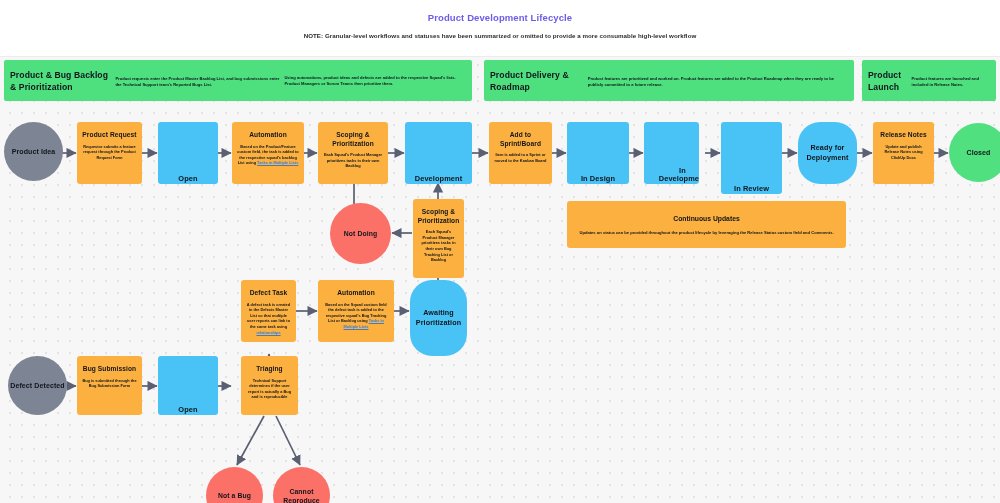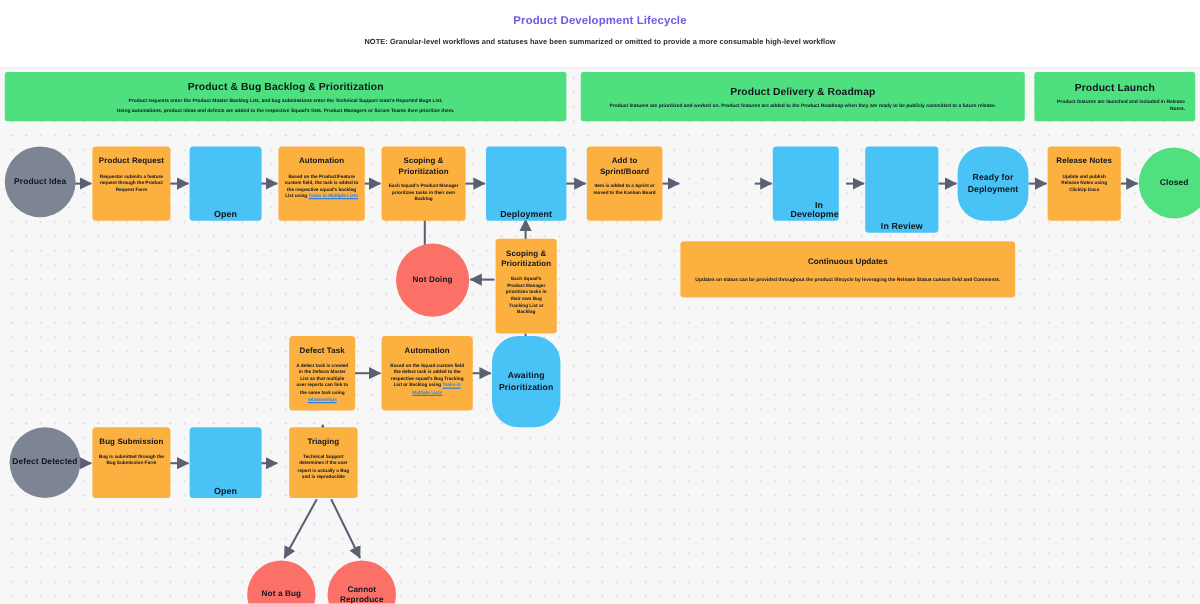--- a/index.html
+++ b/index.html
@@ -33,22 +33,22 @@
     position:absolute;left:0;top:56px;width:1000px;height:447px;
     background-color:#f7f7f8;
     background-image:radial-gradient(#e2e2e4 1px, transparent 1px);
     background-size:12px 12px;
     background-position:4px 3px;
   }
 
   
   .banner{
     position:absolute;background:#4ee07f;border-radius:2px;
-    display:flex;flex-direction:column;align-items:center;justify-content:center;
-    text-align:right;color:#11151c;box-sizing:border-box;padding:3px 6px;
+    display:flex;flex-direction:row;align-items:center;justify-content:center;
+    text-align:left;color:#11151c;box-sizing:border-box;padding:3px 6px;
   }
   .banner .b-title{font-size:8.6px;font-weight:bold;letter-spacing:.1px;line-height:12px;}
   .banner .b-sub{font-size:4.1px;font-weight:bold;line-height:6.2px;margin-top:3px;max-width:96%;}
 
   
   .node{
     position:absolute;box-sizing:border-box;
     display:flex;flex-direction:column;align-items:center;
     text-align:center;color:#11151c;overflow:hidden;
   }
@@ -176,28 +176,31 @@
       <div class="n-title">Automation</div>
       <div class="n-body"><span>Based on the Product/Feature custom field, the task is added to the respective squad's backlog List using </span><span class="lnk">Tasks in Multiple Lists</span></div>
     </div>
 
     <div class="node rect orange titled" style="left:318px;top:66px;width:70px;height:62px;">
       <div class="n-title">Scoping &amp; Prioritization</div>
       <div class="n-body">Each Squad's Product Manager prioritizes tasks in their own Backlog</div>
     </div>
 
     <div class="node rect blue plain" style="left:405px;top:66px;width:67px;height:62px;">
-      <div class="n-title">Deployment</div>
+      <div class="n-title">Development</div>
     </div>
 
     <div class="node rect orange titled" style="left:489px;top:66px;width:63px;height:62px;">
       <div class="n-title">Add to Sprint/Board</div>
       <div class="n-body">Item is added to a Sprint or moved to the Kanban Board</div>
     </div>
 
+    <div class="node rect blue plain" style="left:567px;top:66px;width:62px;height:62px;">
+      <div class="n-title">In Design</div>
+    </div>
 
     <div class="node rect blue plain" style="left:644px;top:66px;width:55px;height:62px;padding-left:22px;">
       <div class="n-title">In Development</div>
     </div>
 
     <div class="node rect blue plain" style="left:721px;top:66px;width:61px;height:72px;">
       <div class="n-title">In Review</div>
     </div>
 
     <div class="node rect blue tall" style="left:798px;top:66px;width:59px;height:62px;">

